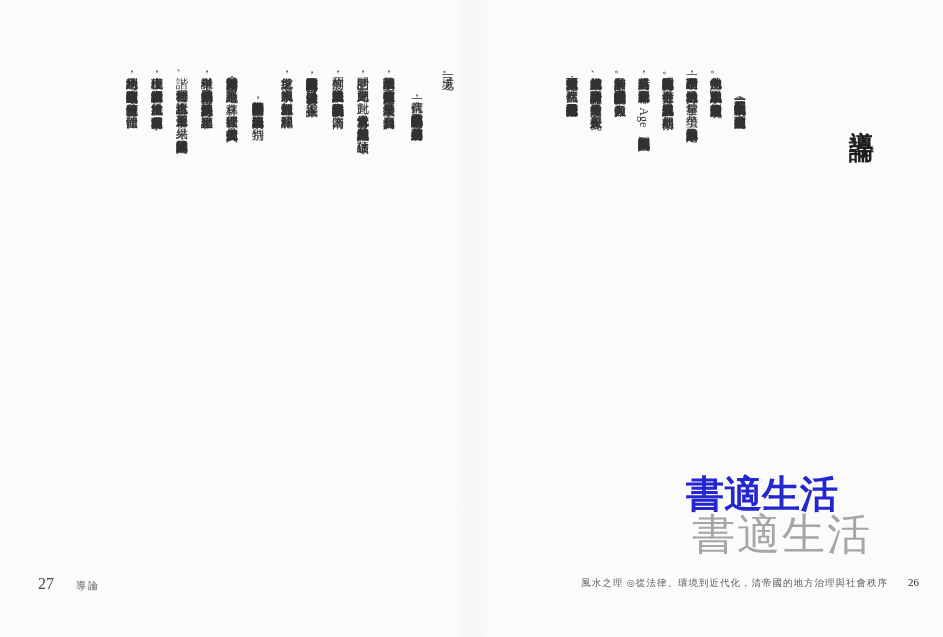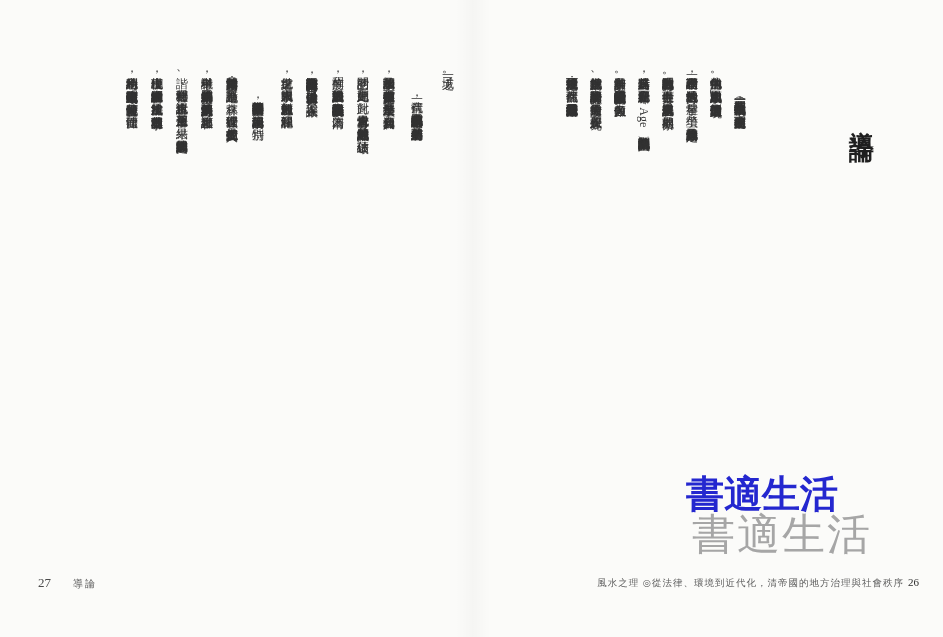--- a/index.html
+++ b/index.html
@@ -24,25 +24,25 @@
     writing-mode:vertical-rl; text-orientation:mixed;
     font-size:12px; line-height:14px; letter-spacing:0.1px;
     color:#323232;
   }
   .col.indent { padding-top:24px; }
   .footer-left {
     position:absolute; left:38px; top:575px;
     display:flex; align-items:baseline; gap:22px;
     color:#5c5c5c;
   }
-  .footer-left .pagenum { font-size:13px; color:#4a4a4a; }
+  .footer-left .pagenum { font-size:16px; color:#4a4a4a; }
   .footer-left .running { font-size:10px; letter-spacing:2px; }
   .footer-right {
     position:absolute; right:24px; top:576px;
-    display:flex; align-items:baseline; gap:4px;
+    display:flex; align-items:baseline; gap:20px;
     color:#5c5c5c;
   }
   .footer-right .running { font-size:9.5px; letter-spacing:1px; }
   .footer-right .pagenum { font-size:11px; color:#2e2e2e; font-weight:normal; }
   .wm-blue {
     position:absolute; left:686px; top:469px;
     font-size:38px; font-weight:bold; color:#2427cf;
     letter-spacing:0px; z-index:5; white-space:nowrap;
   }
   .wm-gray {

